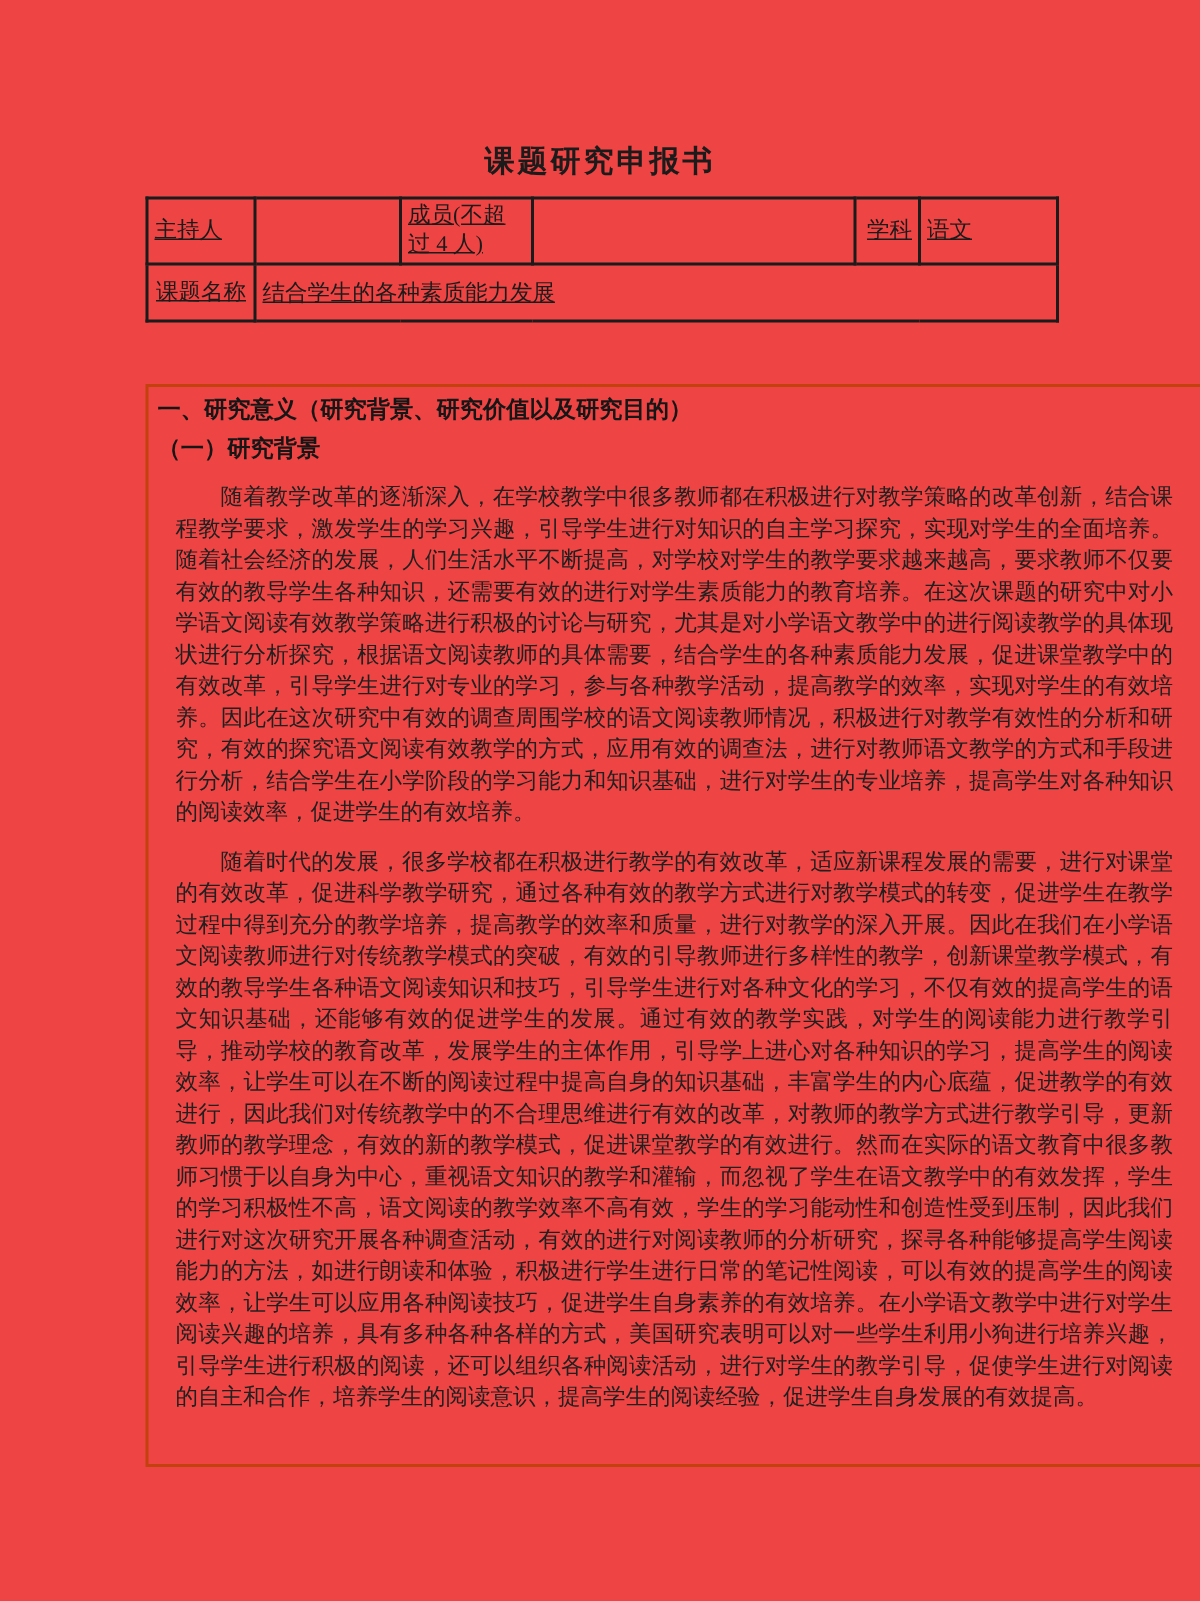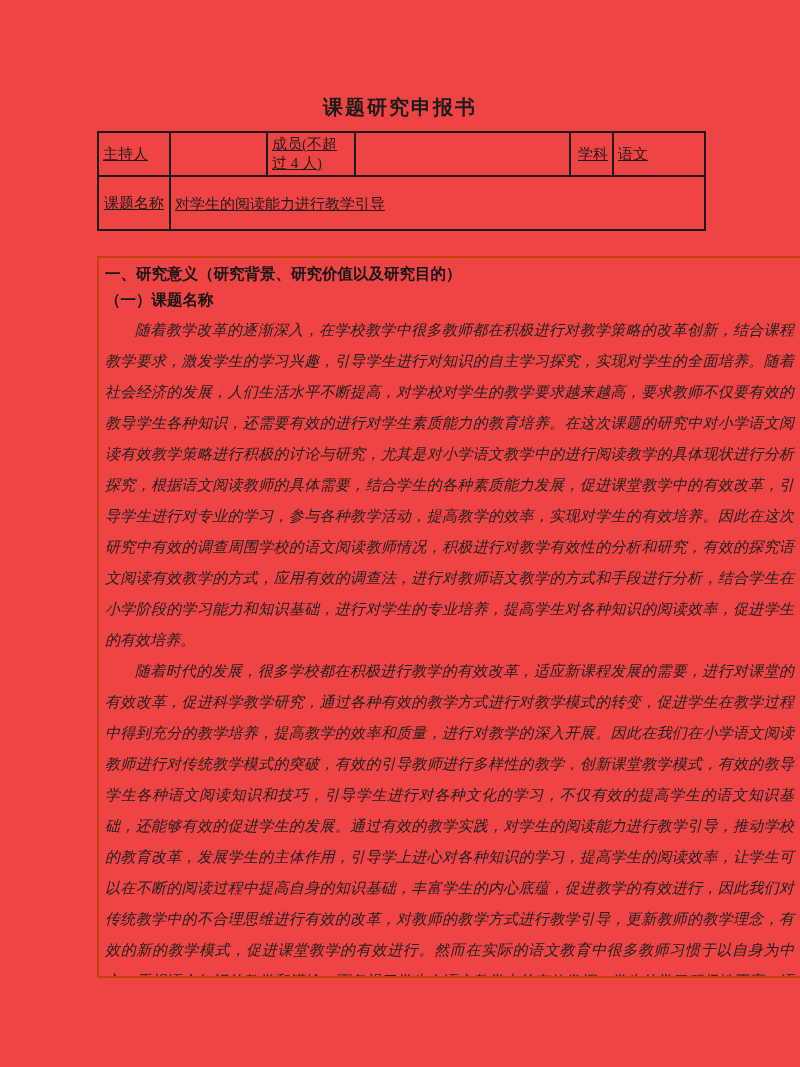--- a/index.html
+++ b/index.html
@@ -40,21 +40,21 @@
   table.header-table td {
     border: 2px solid #1b1b1b;
     font-size: 15px;
     line-height: 19px;
     color: #1b1b1b;
     vertical-align: middle;
     padding: 2px 4px;
     overflow: hidden;
   }
   tr.row-top { height: 44px; }
-  tr.row-topic { height: 54px; }
+  tr.row-topic { height: 38px; }
   .cell-leader-label {
     text-align: left;
     padding-left: 5px;
   }
   .cell-members-label {
   }
   .cell-subject-label {
     text-align: right;
     padding: 2px 12px;
     word-break: break-all;
@@ -96,27 +96,26 @@
     color: #161616;
   }
   .sub-heading {
     font-weight: bold;
     font-size: 15.5px;
     line-height: 21px;
     margin: 5px 0 5px 0;
     color: #161616;
   }
   p.body-para {
-    margin: 0;
+    margin: 12px;
     text-indent: 2em;
     text-align: justify;
     font-size: 15px;
-    line-height: 31px;
+    line-height: 21px;
     color: #202020;
-    font-style: italic;
   }
 </style>
 </head>
 <body>
 
 <div class="page">
 
   <div class="doc-title">课题研究申报书</div>
 
   <table class="header-table">
@@ -132,26 +131,26 @@
       <tr class="row-top">
         <td class="cell-leader-label">主持人</td>
         <td class="cell-leader-value"></td>
         <td class="cell-members-label">成员(不超过 4 人)</td>
         <td class="cell-members-value"></td>
         <td class="cell-subject-label">学科</td>
         <td class="cell-subject-value">语文</td>
       </tr>
       <tr class="row-topic">
         <td class="cell-topic-label">课题名称</td>
-        <td class="cell-topic-value" colspan="5">对学生的阅读能力进行教学引导</td>
+        <td class="cell-topic-value" colspan="5">结合学生的各种素质能力发展</td>
       </tr>
     </tbody>
   </table>
 
   <div class="content-box">
     <div class="sec-heading">一、研究意义（研究背景、研究价值以及研究目的）</div>
-    <div class="sub-heading">（一）课题名称</div>
+    <div class="sub-heading">（一）研究背景</div>
     <p class="body-para">随着教学改革的逐渐深入，在学校教学中很多教师都在积极进行对教学策略的改革创新，结合课程教学要求，激发学生的学习兴趣，引导学生进行对知识的自主学习探究，实现对学生的全面培养。随着社会经济的发展，人们生活水平不断提高，对学校对学生的教学要求越来越高，要求教师不仅要有效的教导学生各种知识，还需要有效的进行对学生素质能力的教育培养。在这次课题的研究中对小学语文阅读有效教学策略进行积极的讨论与研究，尤其是对小学语文教学中的进行阅读教学的具体现状进行分析探究，根据语文阅读教师的具体需要，结合学生的各种素质能力发展，促进课堂教学中的有效改革，引导学生进行对专业的学习，参与各种教学活动，提高教学的效率，实现对学生的有效培养。因此在这次研究中有效的调查周围学校的语文阅读教师情况，积极进行对教学有效性的分析和研究，有效的探究语文阅读有效教学的方式，应用有效的调查法，进行对教师语文教学的方式和手段进行分析，结合学生在小学阶段的学习能力和知识基础，进行对学生的专业培养，提高学生对各种知识的阅读效率，促进学生的有效培养。</p>
     <p class="body-para">随着时代的发展，很多学校都在积极进行教学的有效改革，适应新课程发展的需要，进行对课堂的有效改革，促进科学教学研究，通过各种有效的教学方式进行对教学模式的转变，促进学生在教学过程中得到充分的教学培养，提高教学的效率和质量，进行对教学的深入开展。因此在我们在小学语文阅读教师进行对传统教学模式的突破，有效的引导教师进行多样性的教学，创新课堂教学模式，有效的教导学生各种语文阅读知识和技巧，引导学生进行对各种文化的学习，不仅有效的提高学生的语文知识基础，还能够有效的促进学生的发展。通过有效的教学实践，对学生的阅读能力进行教学引导，推动学校的教育改革，发展学生的主体作用，引导学上进心对各种知识的学习，提高学生的阅读效率，让学生可以在不断的阅读过程中提高自身的知识基础，丰富学生的内心底蕴，促进教学的有效进行，因此我们对传统教学中的不合理思维进行有效的改革，对教师的教学方式进行教学引导，更新教师的教学理念，有效的新的教学模式，促进课堂教学的有效进行。然而在实际的语文教育中很多教师习惯于以自身为中心，重视语文知识的教学和灌输，而忽视了学生在语文教学中的有效发挥，学生的学习积极性不高，语文阅读的教学效率不高有效，学生的学习能动性和创造性受到压制，因此我们进行对这次研究开展各种调查活动，有效的进行对阅读教师的分析研究，探寻各种能够提高学生阅读能力的方法，如进行朗读和体验，积极进行学生进行日常的笔记性阅读，可以有效的提高学生的阅读效率，让学生可以应用各种阅读技巧，促进学生自身素养的有效培养。在小学语文教学中进行对学生阅读兴趣的培养，具有多种各种各样的方式，美国研究表明可以对一些学生利用小狗进行培养兴趣，引导学生进行积极的阅读，还可以组织各种阅读活动，进行对学生的教学引导，促使学生进行对阅读的自主和合作，培养学生的阅读意识，提高学生的阅读经验，促进学生自身发展的有效提高。</p>
 
   </div>
 
 </div>
 
 </body></html>

